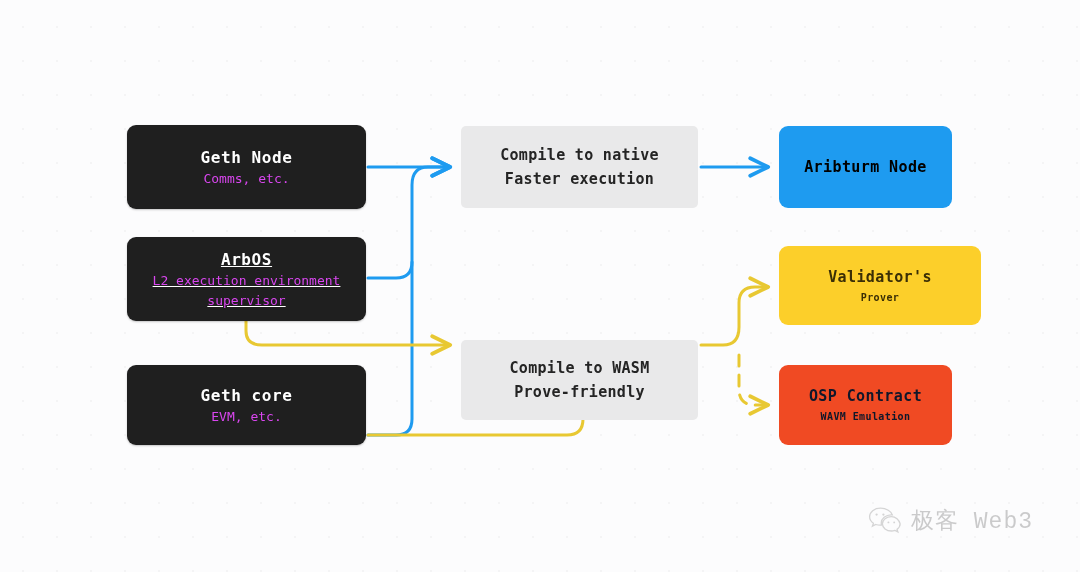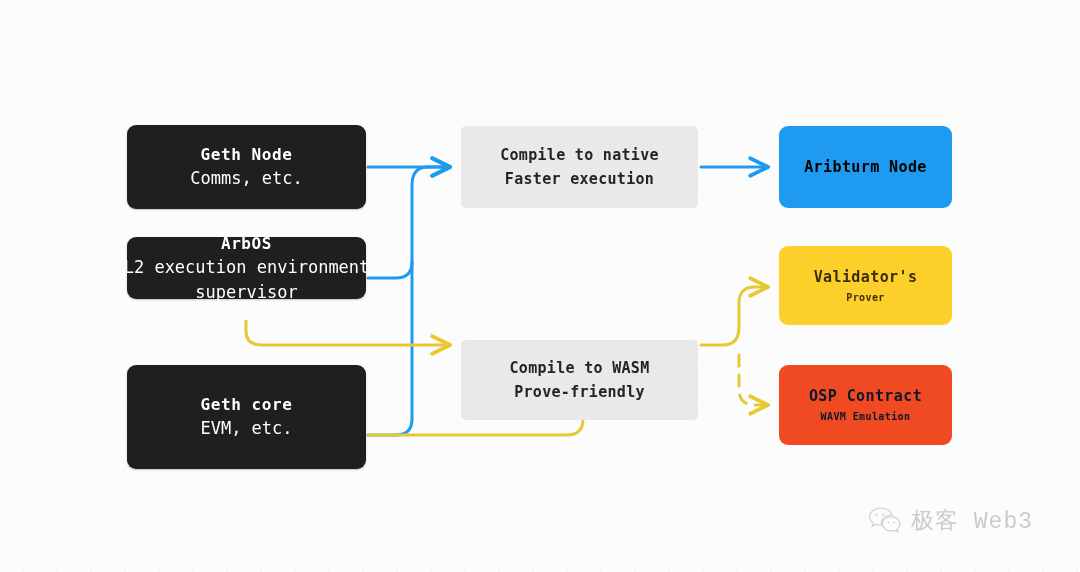--- a/index.html
+++ b/index.html
@@ -40,21 +40,21 @@
   .node .sub {
     white-space: nowrap;
   }
   
   .node.dark {
     background: #1f1f1f;
     color: #ffffff;
     box-shadow: 0 1px 2px rgba(0,0,0,0.22);
   }
   .node.dark .title { font-size: 16px; }
-  .node.dark .sub   { font-size: 17px; color: #ffffff; margin-top: 2px; }
+  .node.dark .sub   { font-size: 13px; color: #d946ef; margin-top: 2px; }
 
   
   .node.grey {
     background: #e9e9ea;
     color: #242424;
     border-radius: 5px;
   }
   .node.grey .title { font-size: 15px; font-weight: bold; letter-spacing: 0.3px;}
   .node.grey .sub   { font-size: 15px; font-weight: bold; letter-spacing: 0.3px; margin-top: 3px;}
 
@@ -125,46 +125,46 @@
     <path d="M701,345 L723,345 Q739,345 739,327 L739,303 Q739,287 755,287 L767,287" fill="none" stroke="#e8c832" stroke-width="3" stroke-linecap="round" stroke-linejoin="round" marker-end="url(#arrow-yellow)"></path>
 
     <path d="M739,355 L739,389 Q739,405 755,405 L767,405" fill="none" stroke="#e8c832" stroke-width="3" stroke-linecap="round" stroke-linejoin="round" stroke-dasharray="11 9" marker-end="url(#arrow-yellow)"></path>
   </svg>
 
   <div class="node dark" style="left:127px; top:125px; width:239px; height:84px;">
     <div class="title">Geth Node</div>
     <div class="sub">Comms, etc.</div>
   </div>
 
-  <div class="node dark" style="left:127px; top:237px; width:239px; height:62px;">
+  <div class="node dark" style="left:127px; top:237px; width:239px; height:84px;text-decoration:underline;">
     <div class="title">ArbOS</div>
     <div class="sub">L2 execution environment</div>
     <div class="sub">supervisor</div>
   </div>
 
-  <div class="node dark" style="left:127px; top:365px; width:239px; height:104px;">
+  <div class="node dark" style="left:127px; top:365px; width:239px; height:80px;">
     <div class="title">Geth core</div>
     <div class="sub">EVM, etc.</div>
   </div>
 
   <div class="node grey" style="left:461px; top:126px; width:237px; height:82px;">
     <div class="title">Compile to native</div>
     <div class="sub">Faster execution</div>
   </div>
 
   <div class="node grey" style="left:461px; top:305px; width:237px; height:80px;margin-top:35px;">
     <div class="title">Compile to WASM</div>
     <div class="sub">Prove-friendly</div>
   </div>
 
   <div class="node blue" style="left:779px; top:126px; width:173px; height:82px;">
     <div class="title">Aribturm Node</div>
   </div>
 
-  <div class="node yellow" style="left:779px; top:246px; width:173px; height:79px;">
+  <div class="node yellow" style="left:779px; top:246px; width:202px; height:79px;">
     <div class="title">Validator's</div>
     <div class="sub">Prover</div>
   </div>
 
   <div class="node orange" style="left:779px; top:365px; width:173px; height:80px;">
     <div class="title">OSP Contract</div>
     <div class="sub">WAVM Emulation</div>
   </div>
 
   <div id="watermark">

